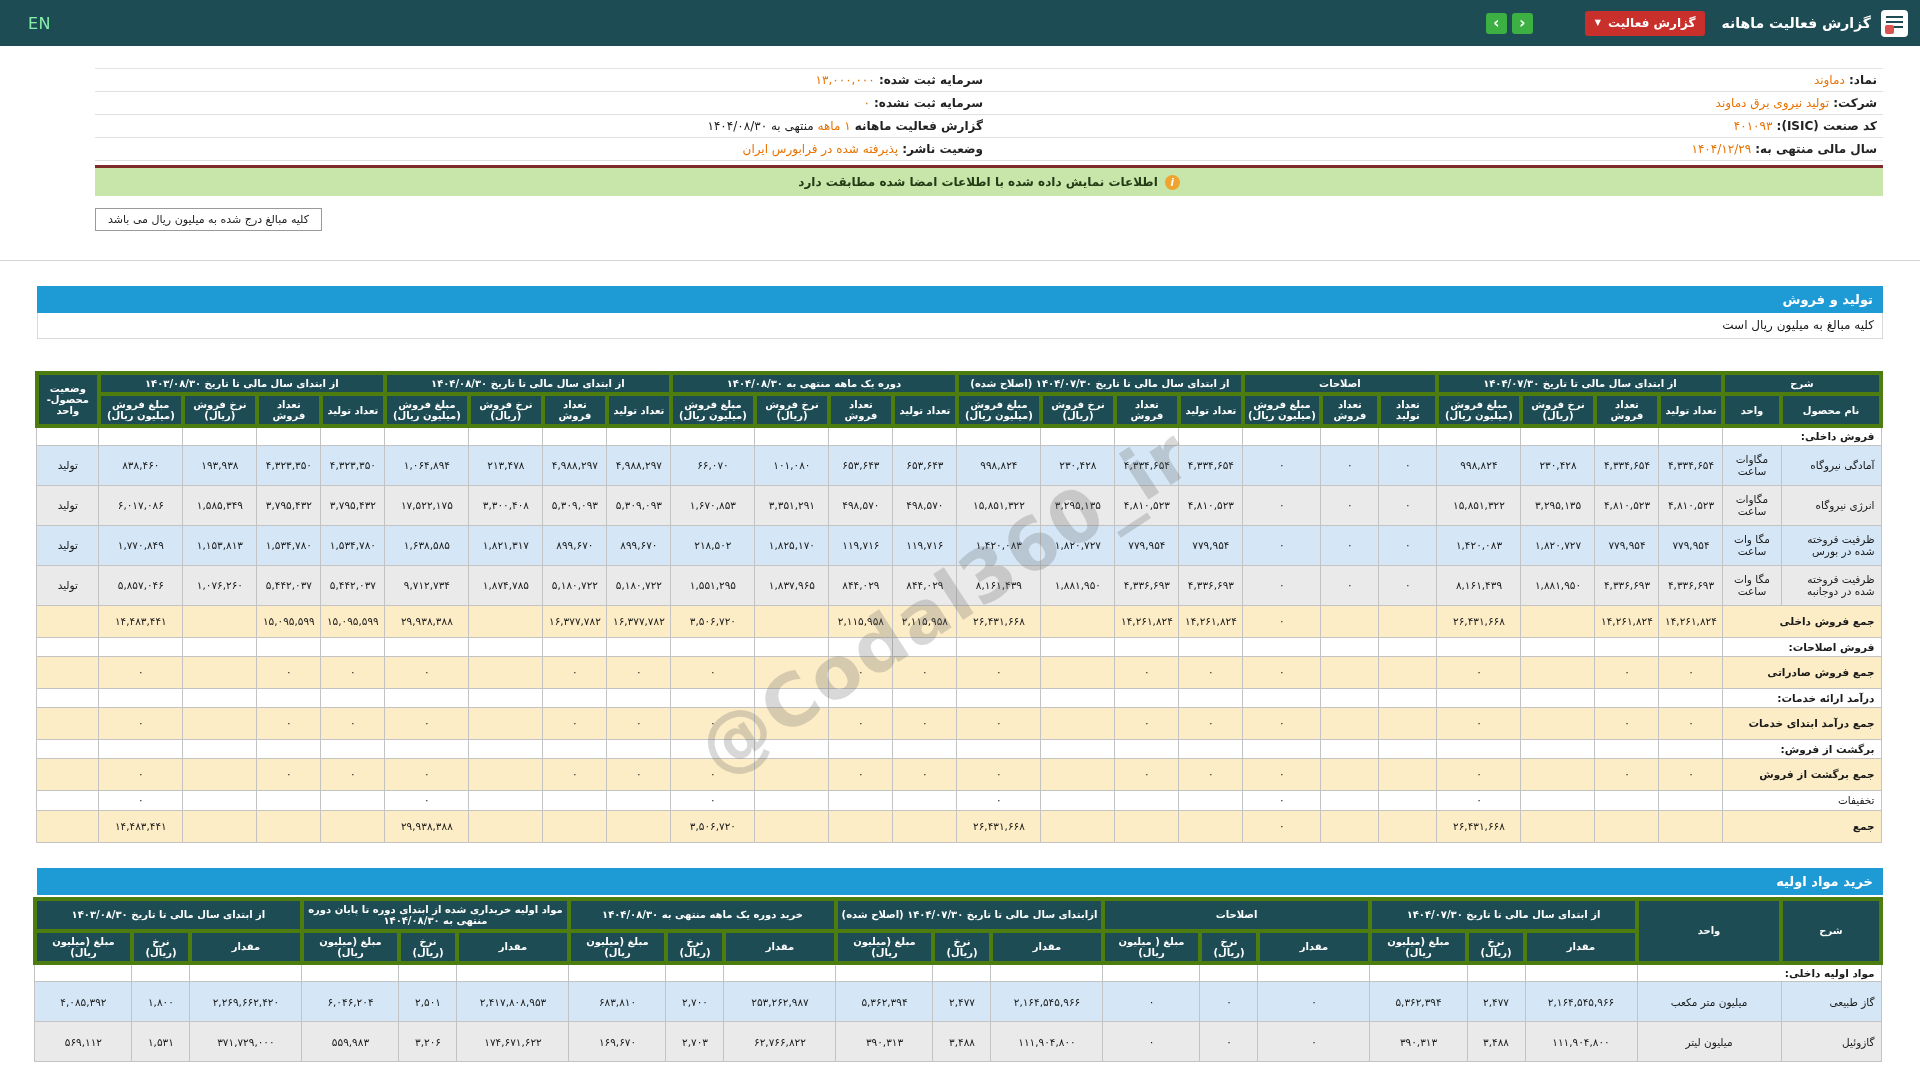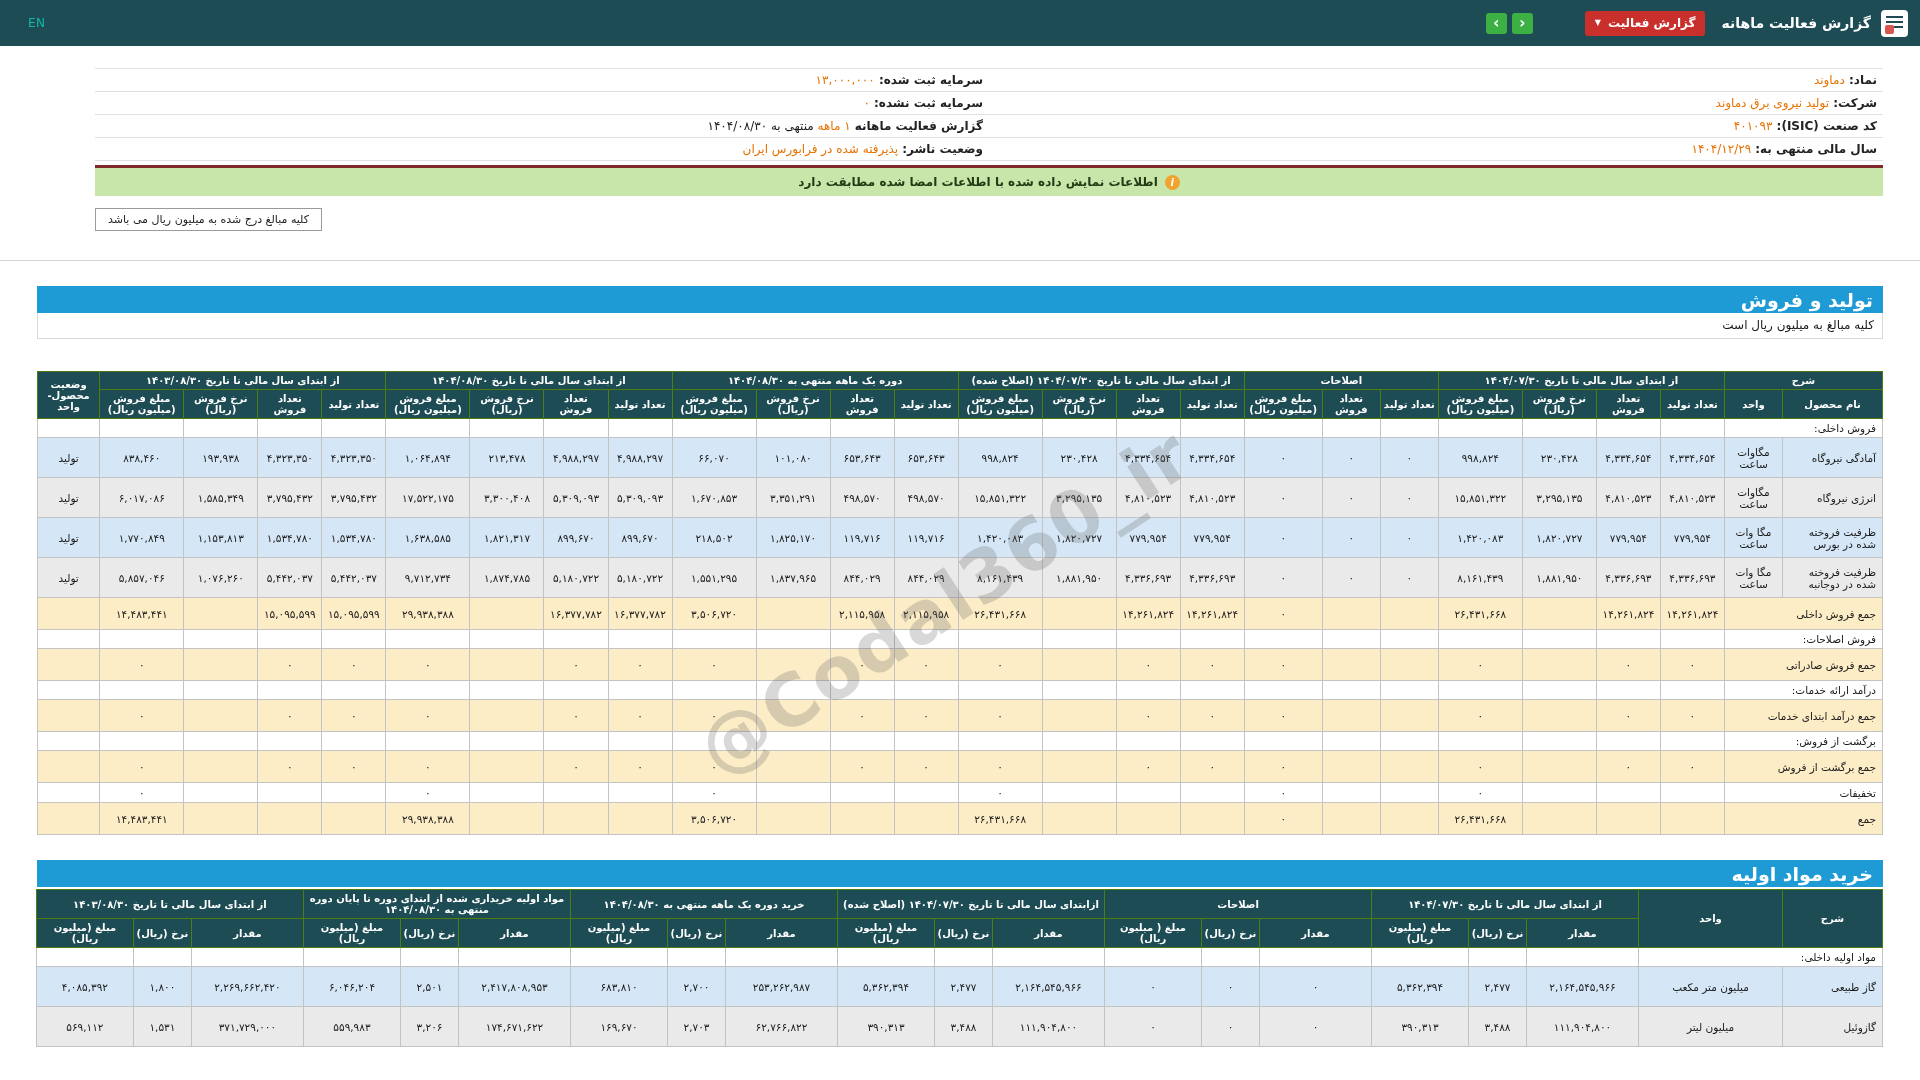--- a/index.html
+++ b/index.html
@@ -25,21 +25,21 @@
     margin-right: 16px; background:#c9302c; color:#fff; border:none; border-radius:3px;
     height: 25px; padding: 0 10px; font-size: 12px; font-weight: bold; cursor:pointer;
     display:flex; align-items:center; gap:7px; font-family: inherit;
   }
   .report-dropdown .caret { font-size: 8px; line-height: 1; }
   .nav-arrows { display:flex; gap:5px; margin-right: 52px; }
   .nav-btn {
     width:21px; height:21px; background:#3cb043; color:#fff; border:none; border-radius:3px;
     font-size:15px; font-weight:bold; line-height:19px; cursor:pointer; padding:0; font-family: inherit;
   }
-  .lang { color:#14b8a6; font-size:12px; text-decoration:none; cursor:pointer; letter-spacing:0.5px; }
+  .lang { color:#86efac; font-size:16px; text-decoration:none; cursor:pointer; letter-spacing:0.5px; }
 
   
   .top-info { margin: 22px 37px 0 95px; }
   .info-grid { display:grid; grid-template-columns: 1fr 1fr; border-top:1px solid #e3e3e3; }
   .info-row { height:23px; line-height:22px; border-bottom:1px solid #e0e0e0; font-size:12px; padding: 0 6px; white-space:nowrap; overflow:hidden;text-align:right; }
   .info-row .lbl { font-weight: bold; color:#222; }
   .orange { color:#e87200; }
   .maroon-line { height:3px; background:#7e2a2a; margin-top:4px; }
   .signature-bar {
     height:28px; background:#c8e6aa; display:flex; align-items:center; justify-content:center;
@@ -50,44 +50,44 @@
     font-size:10px; font-weight:bold; display:flex; align-items:center; justify-content:center; font-style:italic;
   }
   .amounts-wrap { text-align:left; margin-top:12px; }
   .amounts-box { display:inline-block; border:1px solid #9a9a9a; padding:4px 12px; font-size:11px; color:#222; }
 
   .full-divider { border-top:1px solid #d5d5d5; margin-top:29px; }
 
   
   .content { margin: 0 37px; }
   .section-bar {
-    height:27px; background:#1e9ad5; color:#fff; font-weight:bold; font-size:19px;
+    height:27px; background:#1e9ad5; color:#fff; font-weight:bold; font-size:13px;
     display:flex; align-items:center; padding:0 10px; margin-top:25px;
   }
   .units-row {
     border:1px solid #d9d9d9; border-top:none; height:26px; line-height:25px;
     font-weight:normal; font-size:12px; padding:0 8px; background:#fff;
   }
   .tbl-wrap1 { margin-top: 32px; }
   .tbl-wrap2 { margin-top: 2px; }
   table.data-table { border-collapse: collapse; table-layout: fixed; width: 100%; }
   .data-table th {
     background:#1d4c55; color:#fff; font-size:10px; font-weight:bold;
-    border:1px solid #4d7c0f; padding:3px 2px; text-align:center; vertical-align:middle;
+    border:4px solid #4d7c0f; padding:3px 2px; text-align:center; vertical-align:middle;
   }
   .data-table td {
     border:1px solid #c3c3c3; font-size:10.5px; padding:2px 3px; text-align:center;
     vertical-align:middle; overflow:hidden;
   }
   tr.blue td  { background:#d5e7f6; }
   tr.gray td  { background:#eaeaea; }
   tr.cream td { background:#fdedc7; }
   tr.white td { background:#ffffff; }
   td.name { text-align:right; padding-right:6px; }
-  .bold { font-weight:normal; }
+  .bold { font-weight:bold; }
   tr.product td { height:40px; }
   tr.sum td { height:32px; }
   tr.section td { height:19px; }
   tr.plain td { height:20px; }
 
   
   .watermark {
     position:absolute; top:560px; left:660px; font-size:72px; font-weight:bold;
     color: rgba(100,100,100,0.25); transform: rotate(-33deg); direction:ltr;
     letter-spacing:2px; pointer-events:none; z-index:50; white-space:nowrap;

